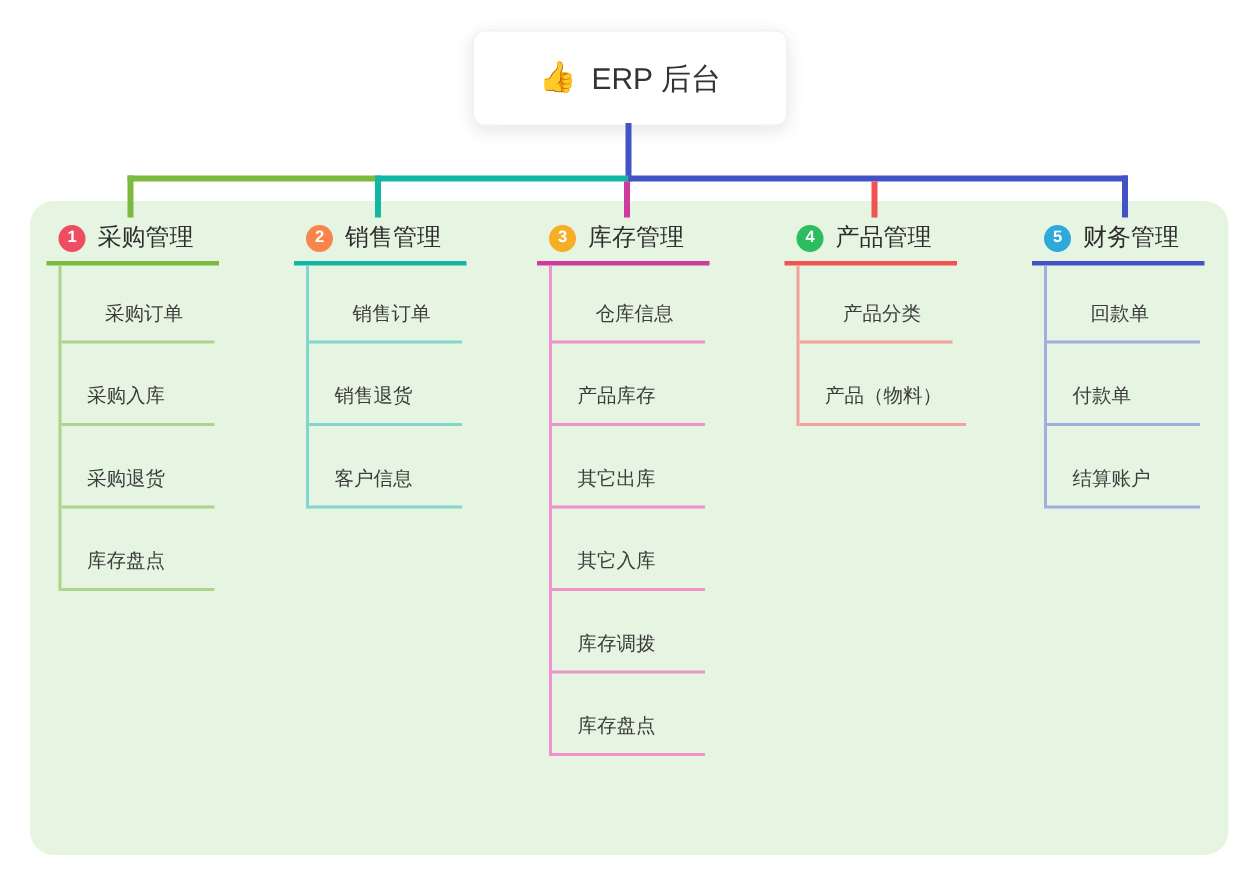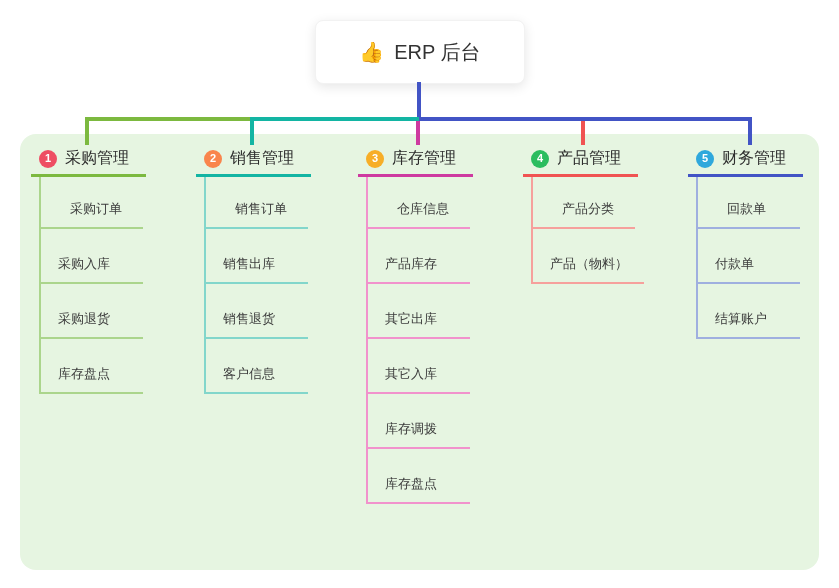--- a/index.html
+++ b/index.html
@@ -87,21 +87,20 @@
     </div>
   </div>
 
   <div class="branch-col" style="left: 196px; --line: #13b5a3; --light: #82d6cb;">
     <div class="branch-header">
       <span class="badge" style="background-color: rgb(249, 133, 76);">2</span>
       <span>销售管理</span>
     </div>
     <div class="children">
       <div class="child-row">销售订单</div>
-      <div class="child-row">销售出库</div>
       <div class="child-row">销售退货</div>
       <div class="child-row">客户信息</div>
     </div>
   </div>
 
   <div class="branch-col" style="left: 358px; --line: #ce3aa0; --light: #f192cc;">
     <div class="branch-header">
       <span class="badge" style="background-color: rgb(247, 174, 39);">3</span>
       <span>库存管理</span>
     </div>

